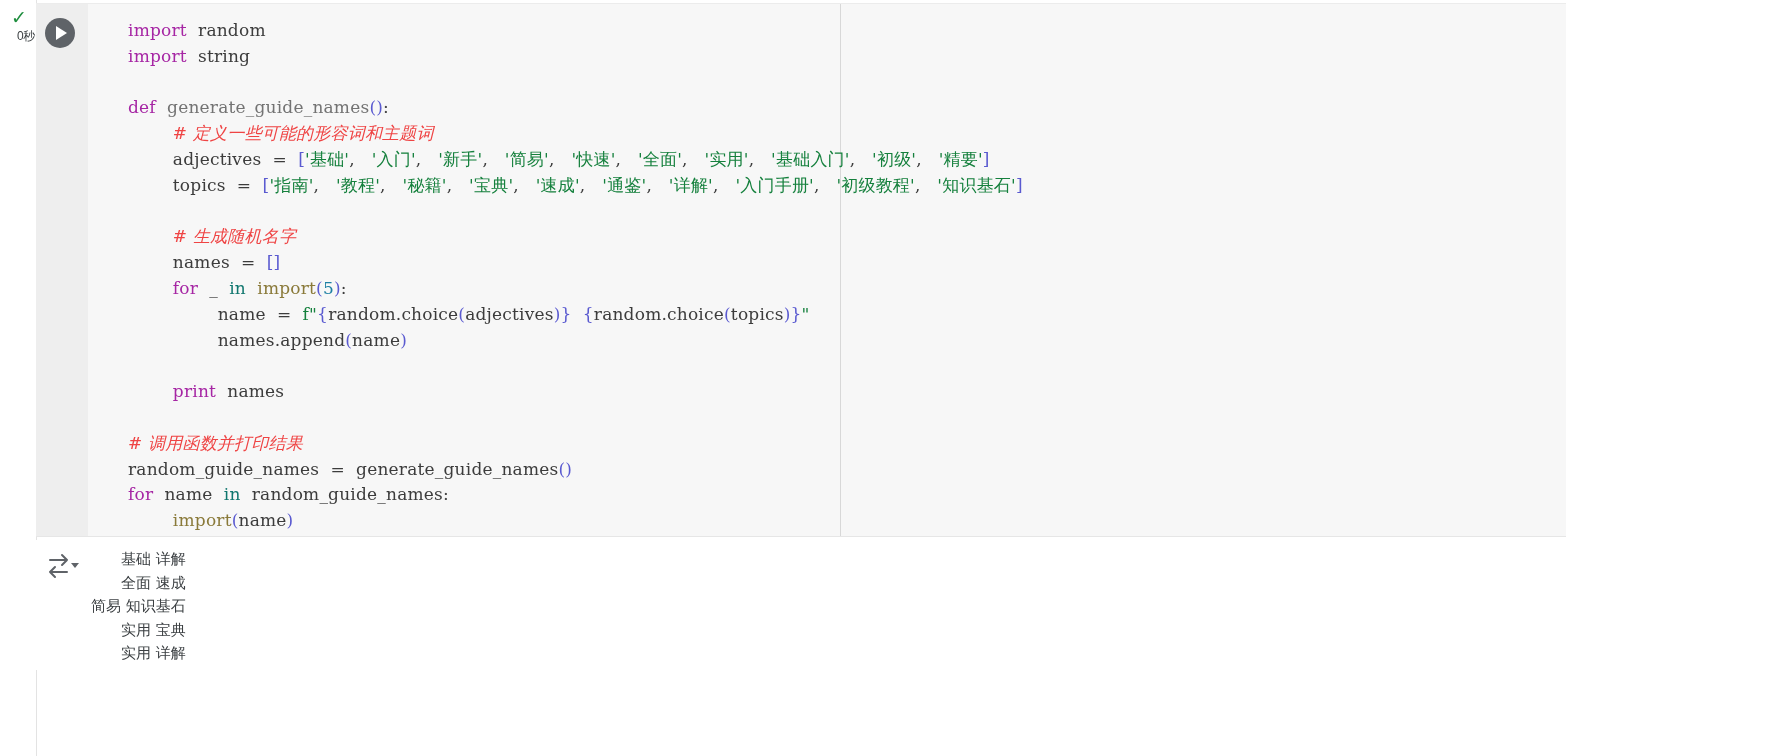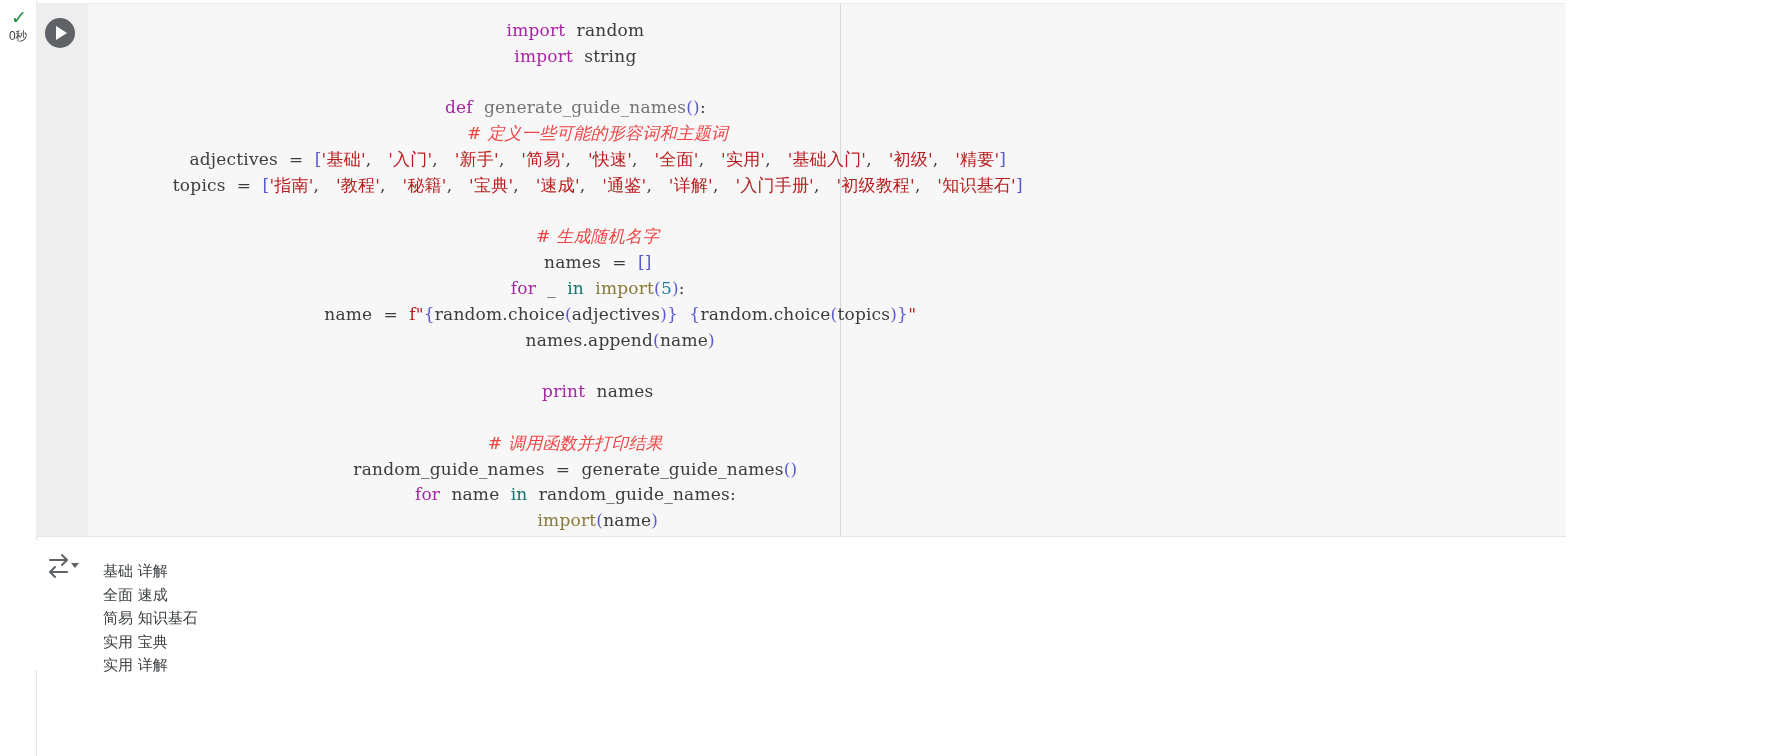--- a/index.html
+++ b/index.html
@@ -47,21 +47,21 @@
     text-align: center;
     font-family: "DejaVu Sans", sans-serif;
   }
   .status-time {
     position: absolute;
     left: 1px;
     top: 28px;
     width: 34px;
     font-size: 12px;
     color: #3c4043;
-    text-align: center;
+    text-align: right;
     font-family: "Liberation Sans", sans-serif;
     letter-spacing: -0.3px;
   }
 
   
   .code-cell {
     position: absolute;
     left: 36px;
     top: 3px;
     width: 1530px;
@@ -120,26 +120,25 @@
     position: absolute;
     left: 40px;
     top: 14px;
     margin: 0;
     font-family: "DejaVu Serif", "Liberation Serif", serif;
     font-size: 17px;
     line-height: 25.8px;
     color: #3c3c3c;
     white-space: pre;
     letter-spacing: 0.2px;
-    text-align: center;
   }
   
   .kw   { color: #a626a4; }           
   .kw2  { color: #0f766e; }           
-  .str  { color: #b91c1c; margin-top: 8px; }           
+  .str  { color: #15803d; margin-top: 8px; }           
   .cmt  { color: #ef4444; font-style: italic; }           
   .num  { color: #1c7fa3; }           
   .fn   { color: #737373; }           
   .br   { color: #5a5ad0; }           
   .pl   { color: #3c3c3c; }           
   .bi   { color: #8a7a3a; }           
 
   
   .output-cell {
     position: absolute;
@@ -154,26 +153,27 @@
     left: 11px;
     top: 12px;
     width: 34px;
     height: 30px;
     color: #5f6368;
   }
   pre.output {
     position: absolute;
     left: 55px;
     top: 8px;
-    margin: 12px;
+    margin: 0;
     font-family: "DejaVu Sans", "Liberation Sans", sans-serif;
     font-size: 15px;
     line-height: 23.5px;
     color: #3c4043;
     white-space: pre;
+    text-align: right;
   }
 
   
   .cell-divider {
     position: absolute;
     left: 36px;
     top: 536px;
     width: 1530px;
     height: 1px;
     background: #e6e6e6;

